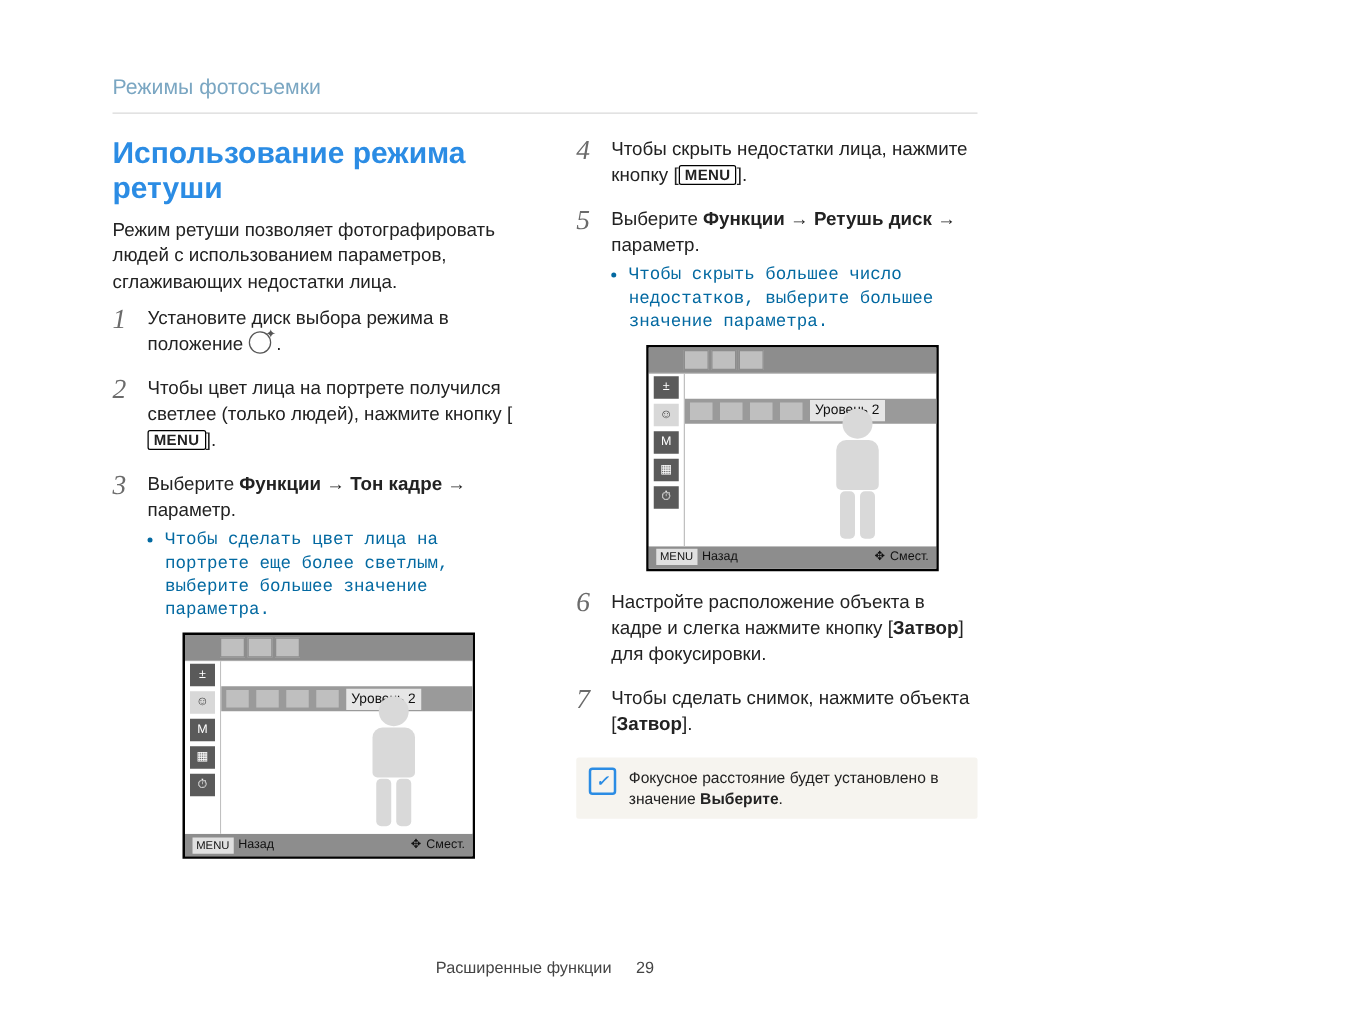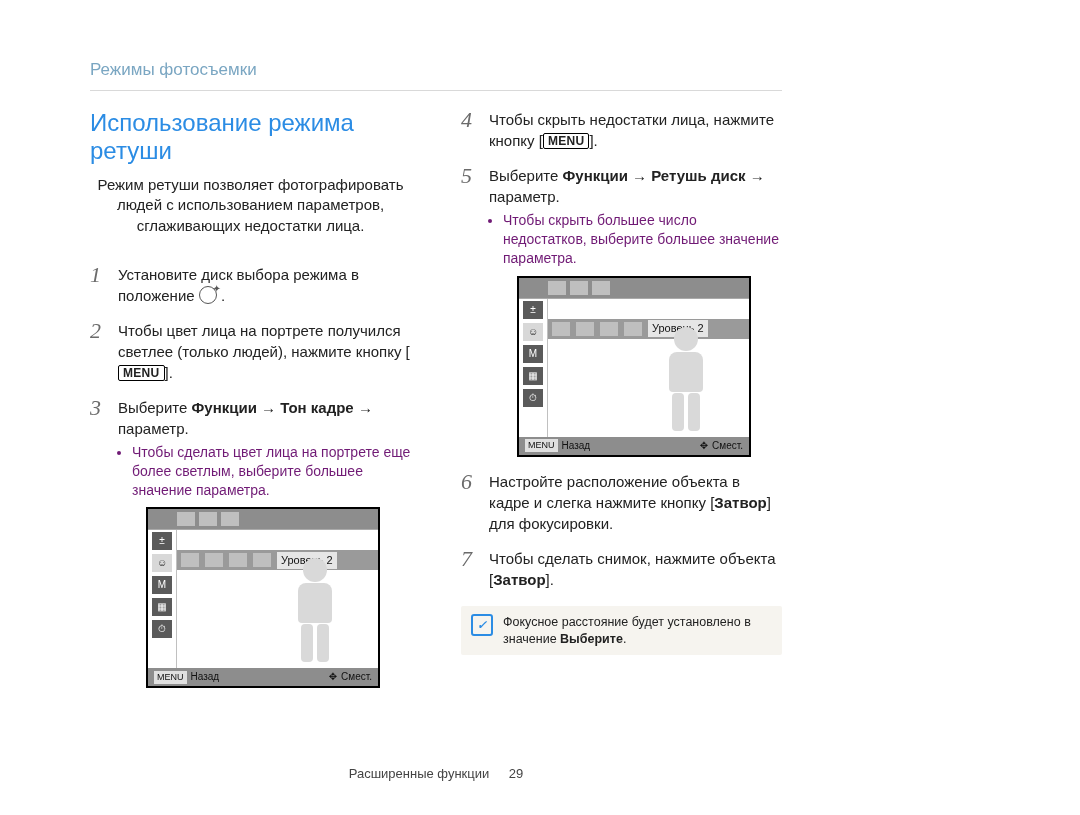--- a/index.html
+++ b/index.html
@@ -32,28 +32,27 @@
     display: flex;
     gap: 50px;
   }
   .col {
     flex: 1 1 0;
     min-width: 0;
   }
   .section-title {
     color: #2b8ce4;
     font-size: 24px;
-    font-weight: 400;
+    font-weight: 700;
     margin: 0 0 10px 0;
   }
   .intro {
     font-size: 15px;
     line-height: 1.35;
-    margin-bottom: 28px;
-    text-align: center;
+    margin-bottom: 8px;
   }
   ol.steps {
     list-style: none;
     padding: 0;
     margin: 0 0 10px 0;
     counter-reset: step;
   }
   ol.steps > li {
     position: relative;
     padding-left: 28px;
@@ -71,21 +70,22 @@
     font-family: Georgia, 'Times New Roman', serif;
   }
   .substeps {
     margin: 4px 0 0 0;
     padding-left: 14px;
   }
   .substeps li {
     list-style: disc;
     font-size: 14px;
     line-height: 1.35;
-    color: #701a75;
+    color: #0369a1;
+    font-family: Liberation Mono, monospace;
   }
   .kbd {
     display: inline-block;
     border: 1px solid #000;
     border-radius: 2px;
     padding: 0 4px;
     font-size: 12px;
     font-weight: 700;
     line-height: 1.2;
     vertical-align: 1px;

